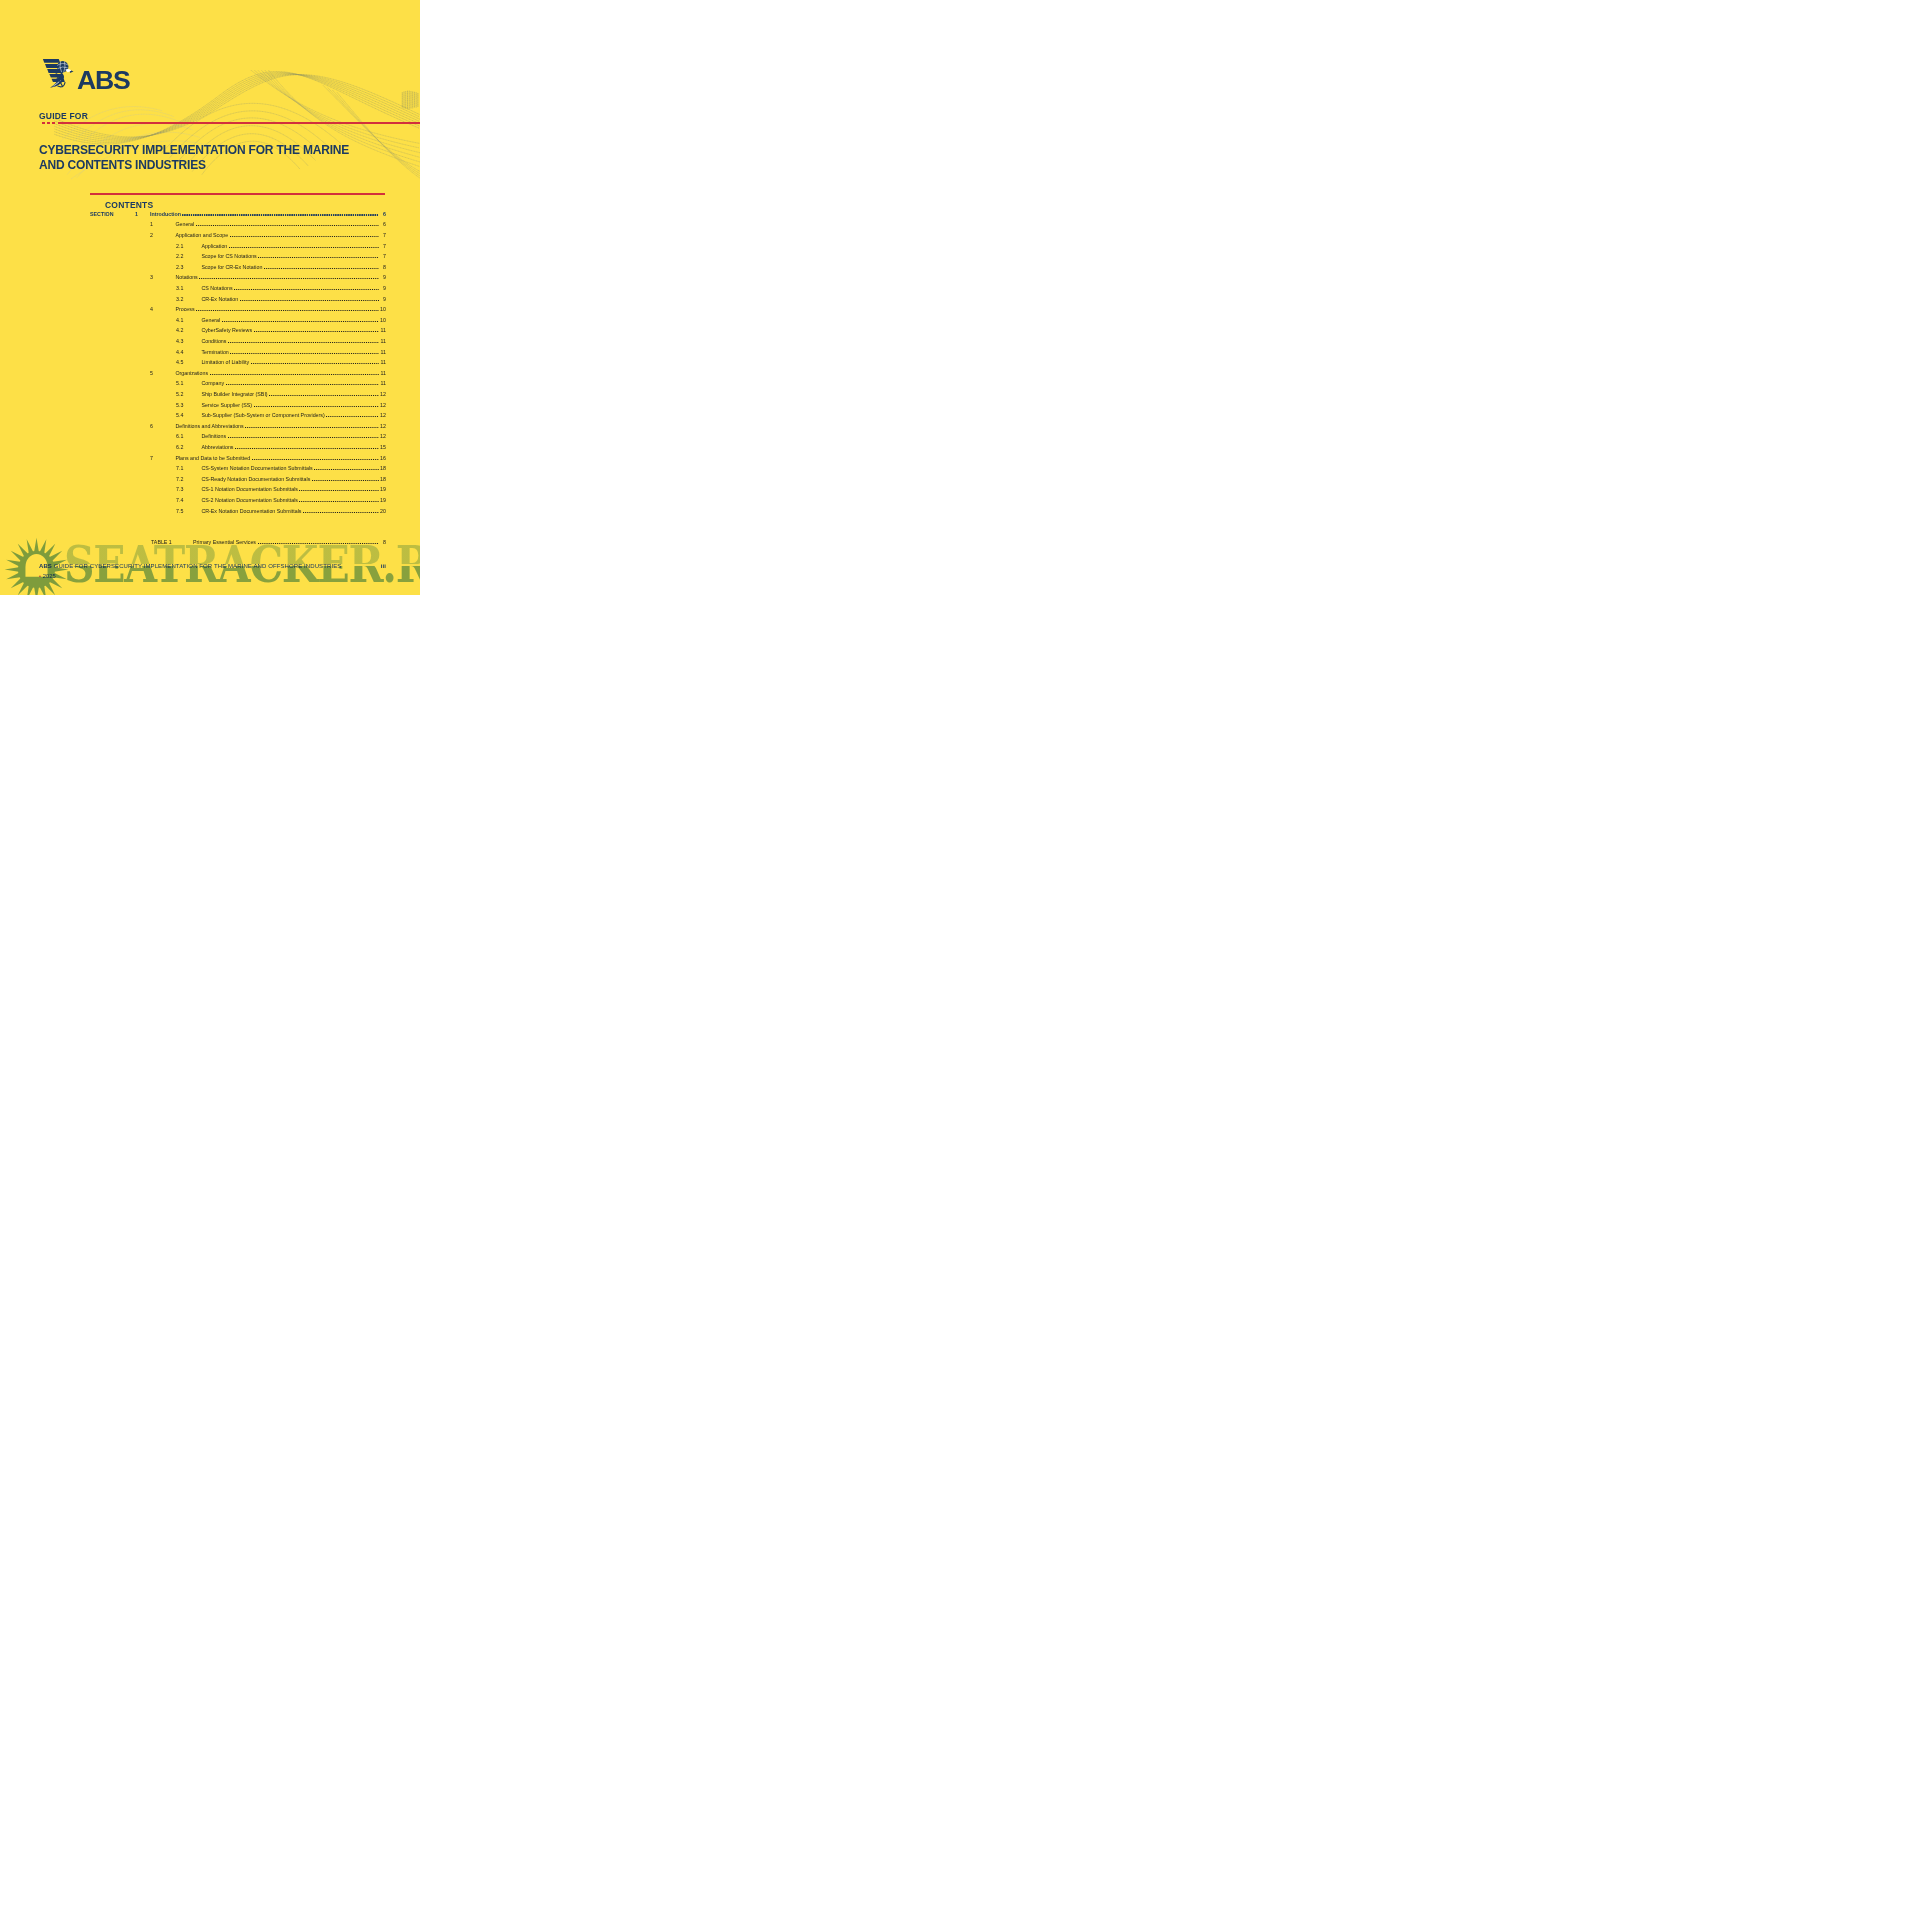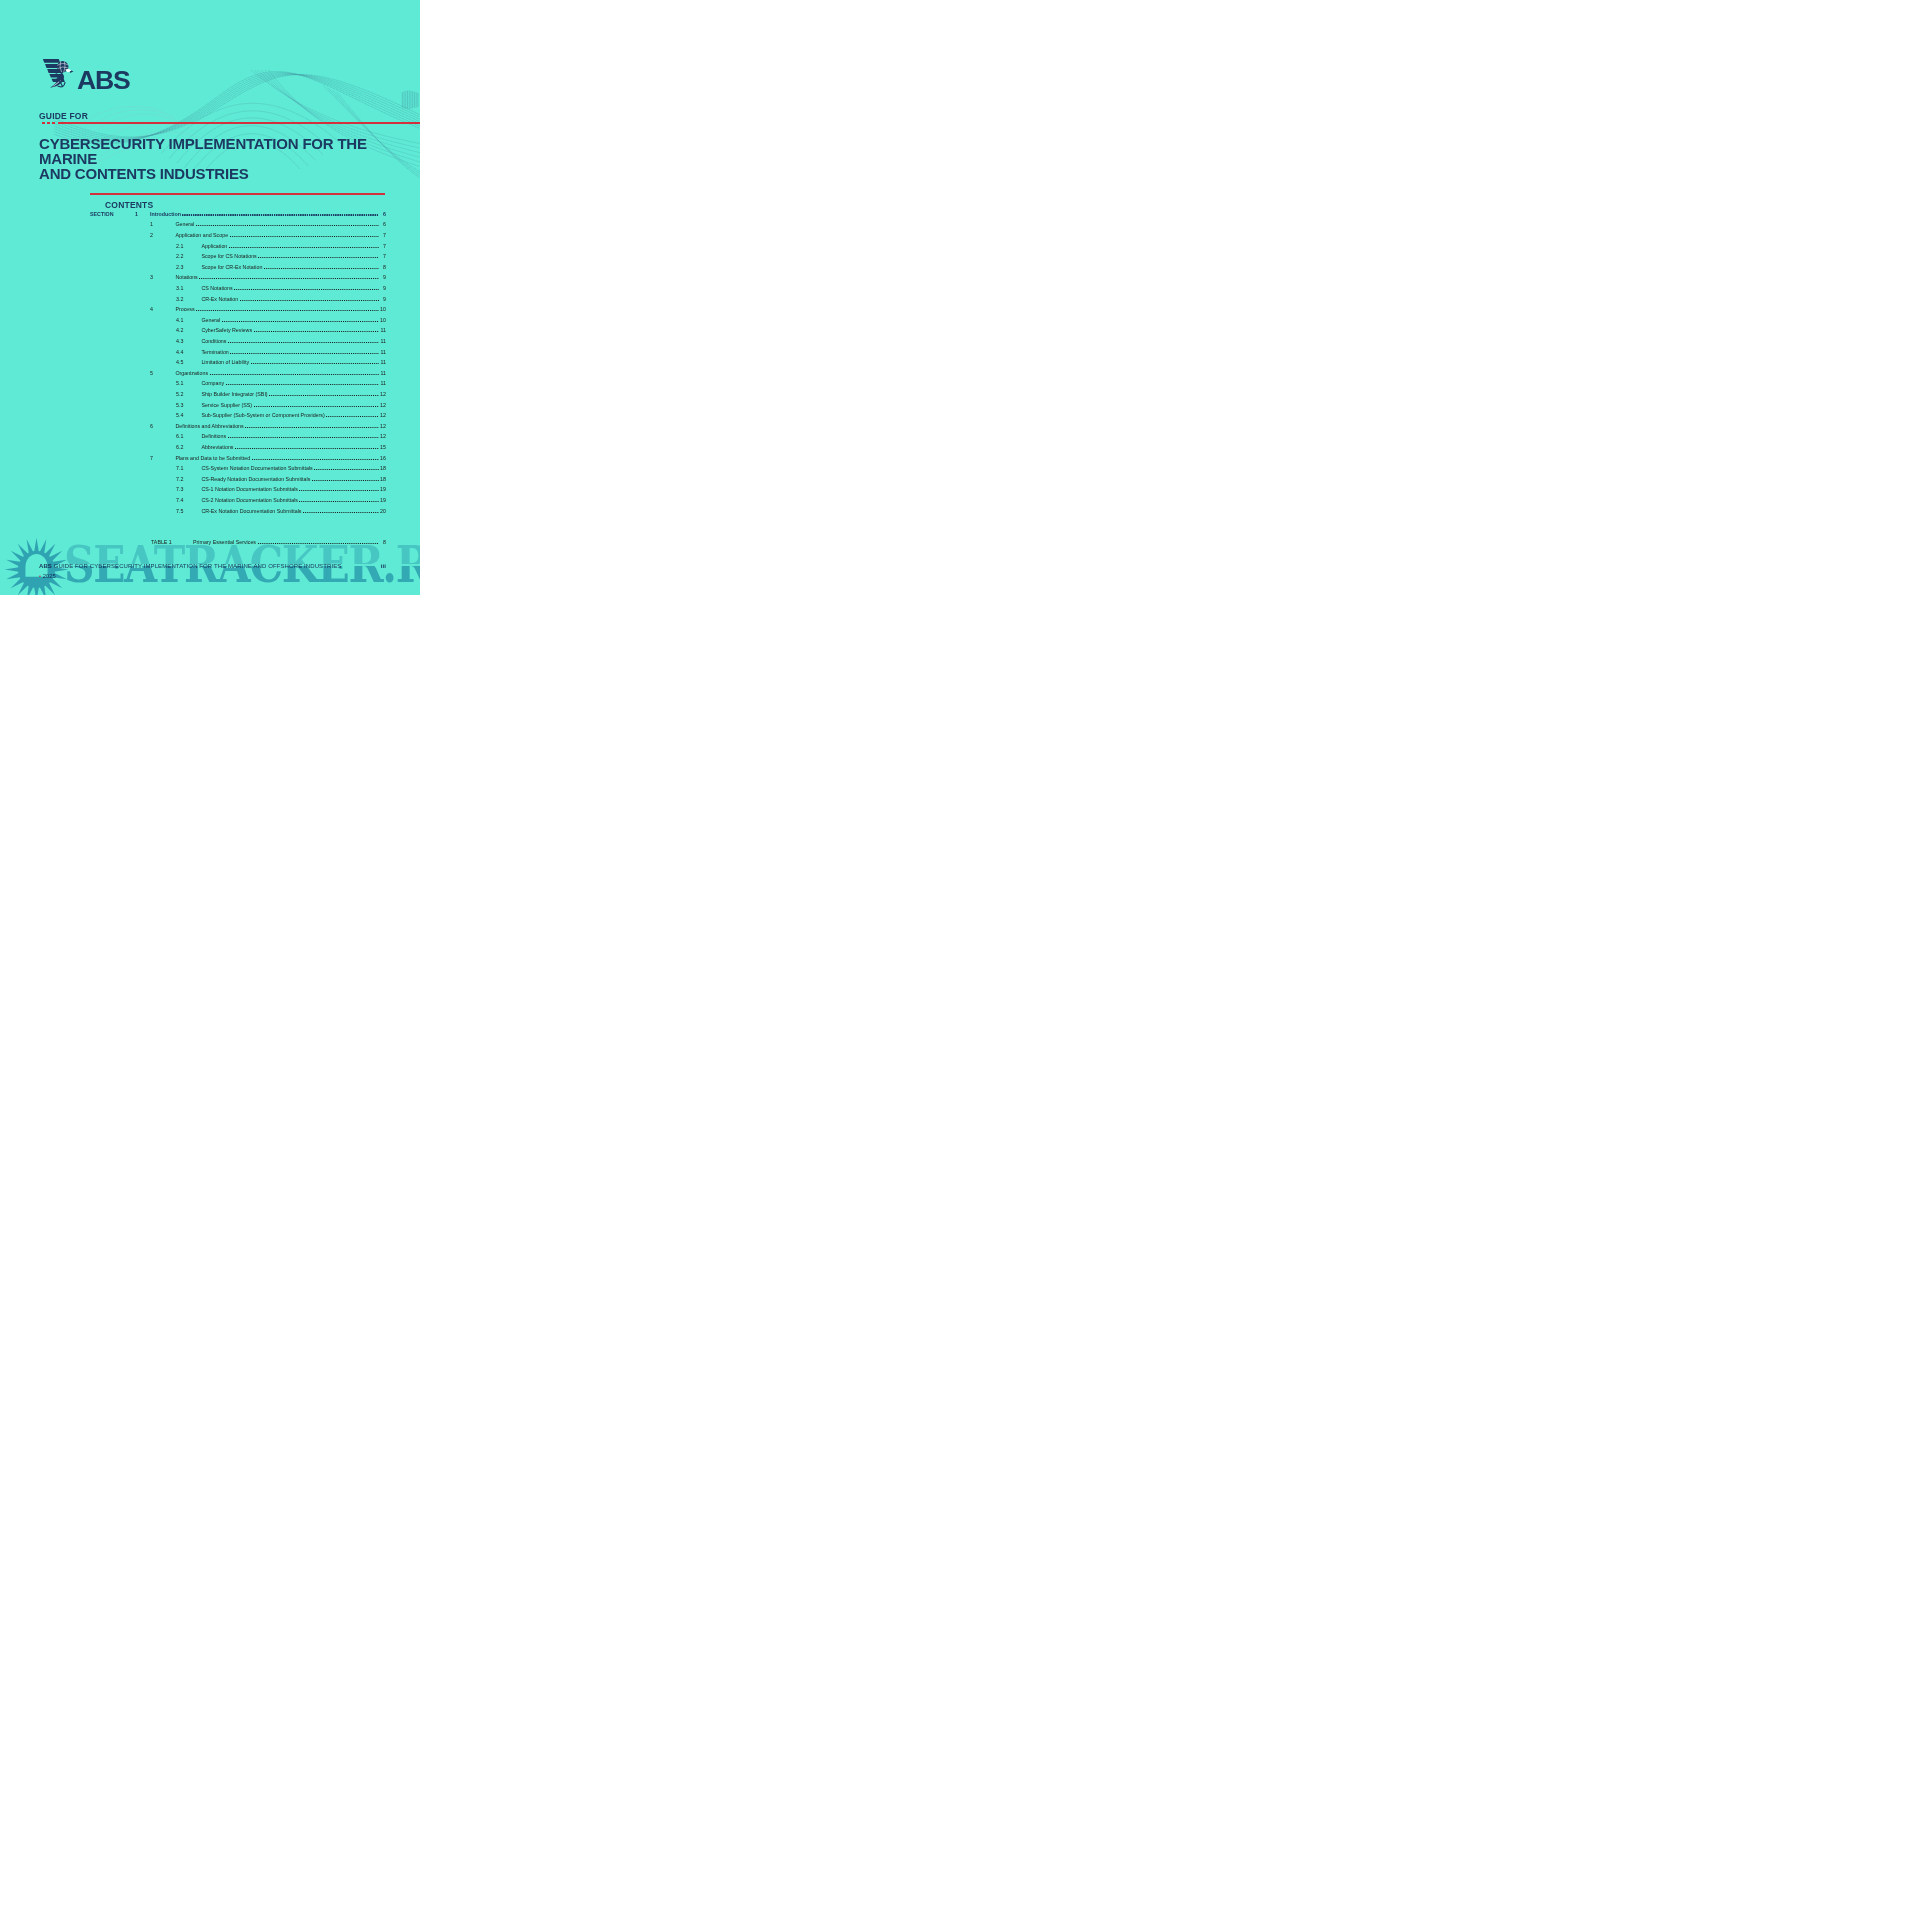--- a/index.html
+++ b/index.html
@@ -1,29 +1,29 @@
 <!DOCTYPE html>
 <html style="font-size:6.2px"><head>
 <meta charset="utf-8">
 <style>
   html,body{margin:0;padding:0;background:#ffffff;}
   .page{
-    position:relative;width:420px;height:595px;background:#5eead4;overflow:hidden;
+    position:relative;width:420px;height:595px;background:#fde047;overflow:hidden;
     font-family:"Liberation Sans",sans-serif;color:#1C1C1C;
   }
   .abs{position:absolute;}
   
   .eagle{left:40px;top:57px;width:36px;height:34px;}
   .logo-text{left:77px;top:67px;font-size:26.6px;font-weight:700;line-height:1;color:#1C3A61;letter-spacing:-1.2px;}
   .kicker{left:39px;top:111px;font-size:8.5px;font-weight:700;letter-spacing:0.2px;color:#1C3A61;text-align:center;}
   .red-rule{left:42px;top:122px;right:0;height:1.9px;}
   .red-rule .dash{position:absolute;top:0;width:3.1px;height:1.9px;background:#D2303C;}
   .red-rule .d1{left:0}.red-rule .d2{left:5px}.red-rule .d3{left:10.4px}
   .red-rule .bar{position:absolute;top:0;left:16px;right:0;height:1.9px;background:#D2303C;}
-  .title{left:39px;top:136px;font-size:15px;font-weight:700;line-height:15px;letter-spacing:-0.2px;color:#1C3A61;}
+  .title{left:39px;top:143px;font-size:12px;font-weight:700;line-height:15px;letter-spacing:-0.2px;color:#1C3A61;}
   
   .contents-h{left:89px;top:184px;font-size:8.5px;font-weight:700;letter-spacing:0.2px;color:#1C3A61;}
   .contents-rule{left:90px;top:193px;width:295px;height:1.5px;background:#D2303C;}
   #toc{left:90px;top:209px;width:296px;}
   .toc-row{display:flex;align-items:baseline;height:10.6px;font-size:5.3px;line-height:7.7px;padding-top:1.9px;box-sizing:border-box;}
   .toc-row span{flex-shrink:0;}
   .toc-row.section{color:#1C3A61;font-weight:700;}
   .toc-row.gap-before{margin-top:21px;}
   .lab{width:45px;} .nb{width:15px;}
   .sp1{width:60px;} .sp2{width:86px;} .nb1{width:25.4px;}

